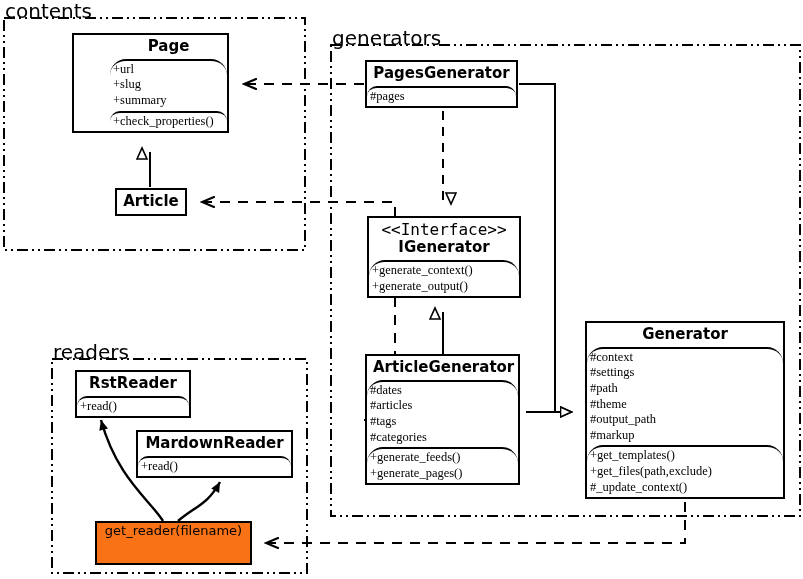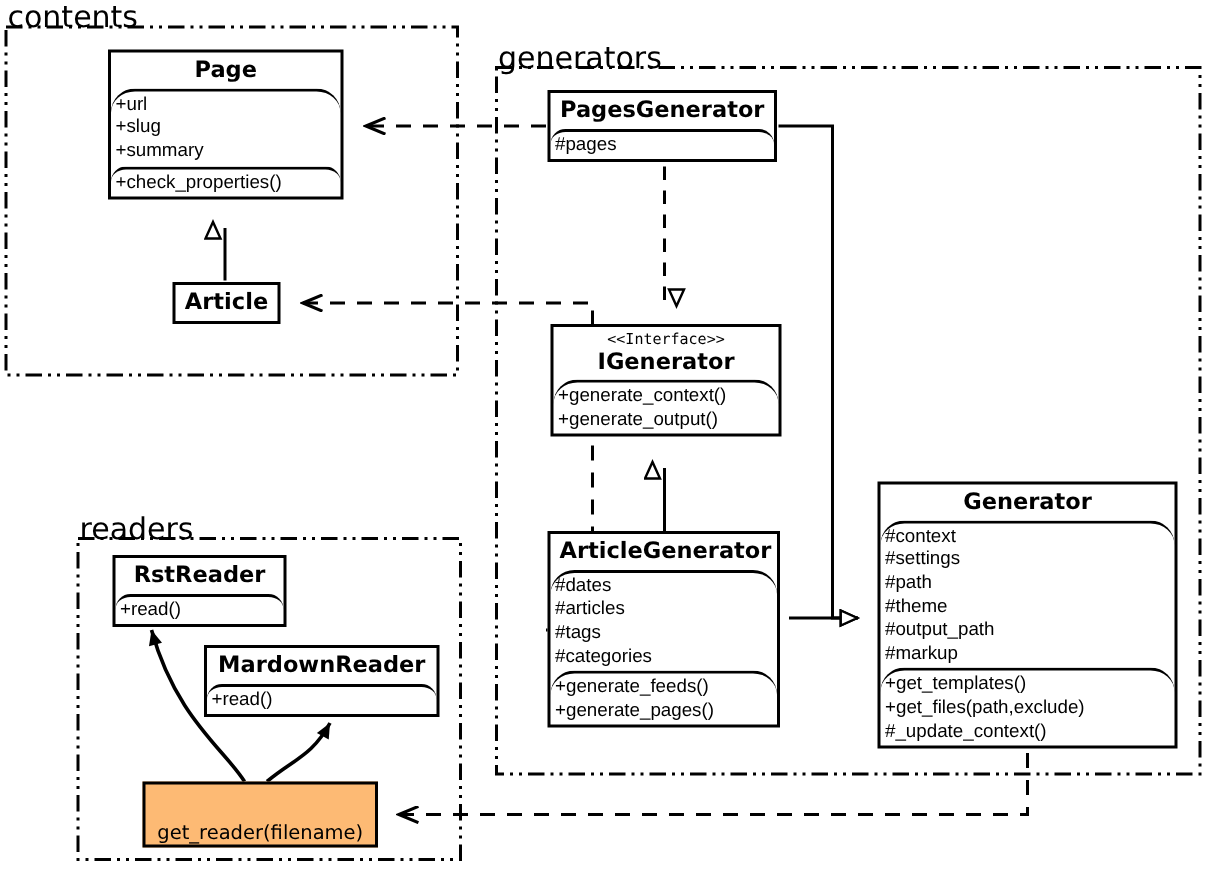--- a/index.html
+++ b/index.html
@@ -47,43 +47,43 @@
     font-size: 15px;
     padding: 3px 6px 4px 6px;
     line-height: 1.12;
     white-space: nowrap;
     color: #000;
   }
   .uml .stereo {
     display: block;
     font-weight: normal;
     font-family: "DejaVu Sans Mono", monospace;
-    font-size: 10px;
+    font-size: 16px;
     line-height: 1.15;
   }
   .uml .sect {
     box-sizing: border-box;
     border-top: 2px solid #000;
-    font-family: Liberation Sans, sans-serif;
+    font-family: Liberation Serif, serif;
     font-size: 12.5px;
     line-height: 15.6px;
     padding: 1px 2px 2px 3px;
     color: #000;
     white-space: nowrap;
     border-radius: 16px;
   }
   .uml .sect .row { white-space: nowrap; }
   
   .fnbox {
     position: absolute;
     box-sizing: border-box;
     border: 2px solid #000;
-    background: #fdba74;
+    background: #f97316;
     display: flex;
-    align-items: flex-end;
+    align-items: flex-start;
     justify-content: center;
     font-family: "DejaVu Sans", sans-serif;
     font-size: 13px;
     color: #000;
     z-index: 5;
     white-space: nowrap;
   }
 </style>
 </head>
 <body>
@@ -163,21 +163,21 @@
     
     <g>
       <path d="M178,521 C196,506 208,504 220,482" fill="none" stroke="#000" stroke-width="2.4" marker-end="url(#solidArrow)"></path>
     </g>
   </svg>
 
   <div class="pkg-label" style="left:5px; top:1px;">contents</div>
   <div class="pkg-label" style="left:332px; top:28px;">generators</div>
   <div class="pkg-label" style="left:53px; top:342px;">readers</div>
 
-  <div class="uml" style="left:72px; top:33px; width:157px;">
+  <div class="uml" style="left:72px; top:33px; width:157px;padding-left:36px;">
     <div class="hdr">Page</div>
     <div class="sect">
       <div class="row">+url</div>
       <div class="row">+slug</div>
       <div class="row">+summary</div>
     </div>
     <div class="sect">
       <div class="row">+check_properties()</div>
     </div>
   </div>

